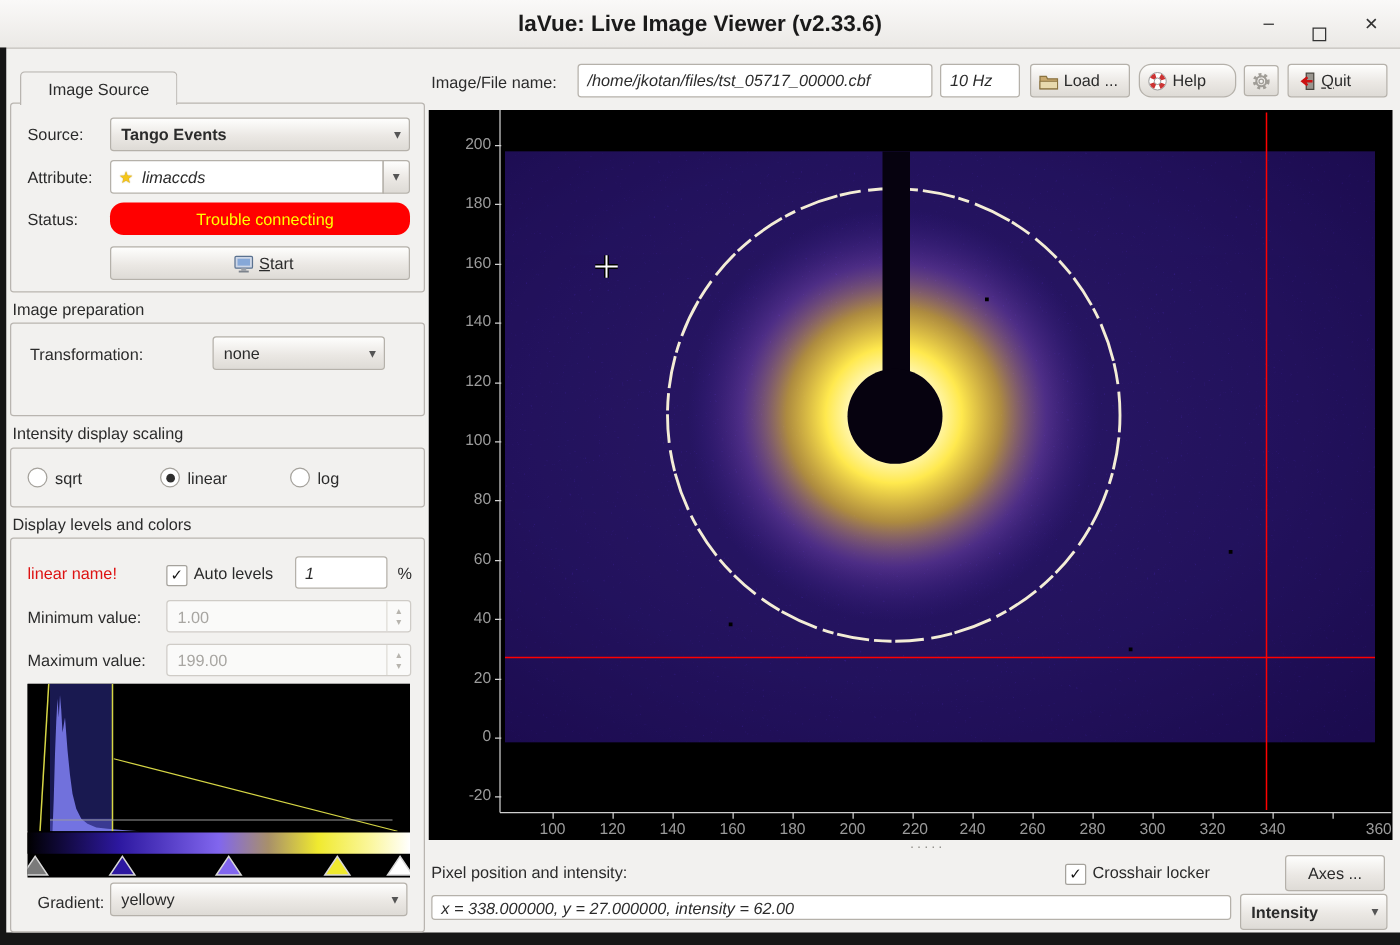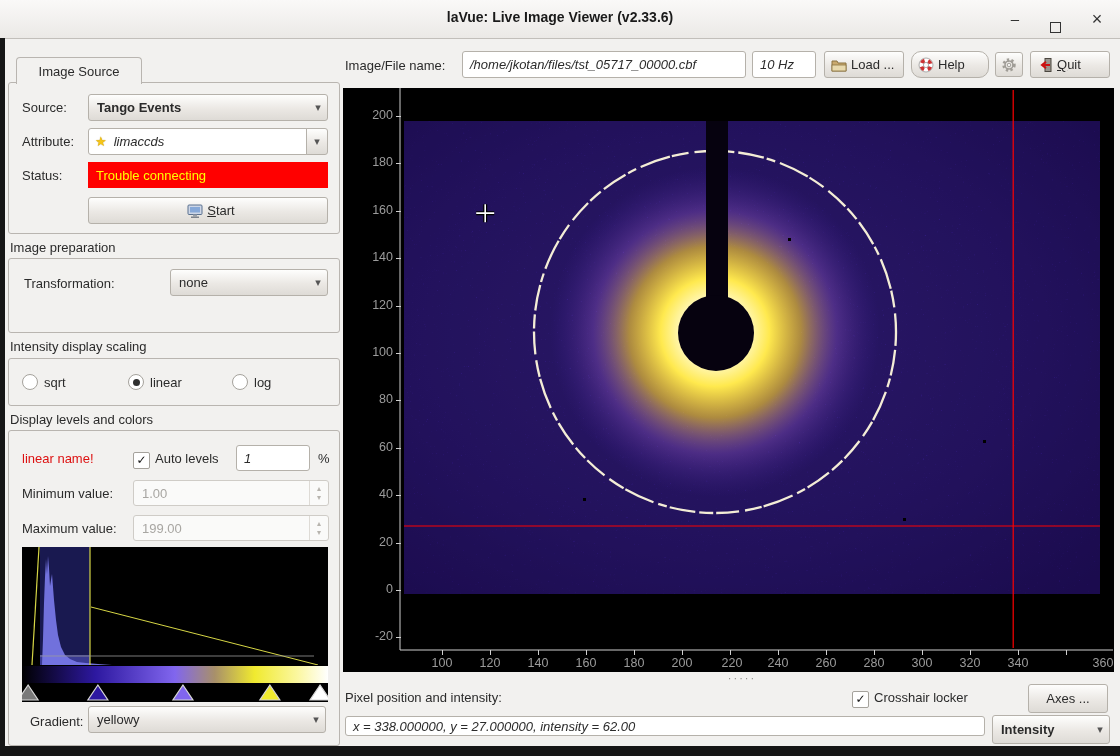--- a/index.html
+++ b/index.html
@@ -1,21 +1,21 @@
 <!DOCTYPE html>
 <html><head>
 <meta charset="utf-8">
 <style>
   html,body{margin:0;padding:0;background:#555;}
   #app{position:relative;width:1120px;height:756px;background:#f2f1ef;overflow:hidden;
        font-family:"Liberation Sans","DejaVu Sans",sans-serif;font-size:13px;color:#2b2b2b;}
   
   #titlebar{position:absolute;left:0;top:0;width:1120px;height:38px;
     background:linear-gradient(#faf9f8,#ebe9e6);border-bottom:1px solid #c2bfba;}
-  #title{position:absolute;left:0;top:9px;width:100%;text-align:center;font-weight:bold;font-size:14px;color:#1a1a1a;}
+  #title{position:absolute;left:0;top:9px;width:100%;text-align:center;font-weight:bold;font-size:18px;color:#1a1a1a;}
   .winbtn{position:absolute;top:8px;width:26px;height:22px;text-align:center;line-height:22px;color:#333;font-size:15px;}
   #max-box{position:absolute;top:14px;width:9px;height:9px;border:1.5px solid #333;}
   
   .frame{position:absolute;background:#161616;}
   
   .groupbox{position:absolute;border:1px solid #b9b5b0;border-radius:3px;}
   .seclabel{position:absolute;color:#2b2b2b;}
   .lbl{position:absolute;color:#2b2b2b;white-space:nowrap;}
   .red{color:#dd1111;}
   
@@ -24,21 +24,21 @@
   .combo .ctext{flex:1;padding-left:8px;overflow:hidden;white-space:nowrap;}
   .combo .arrow{width:18px;color:#555;font-size:11px;text-align:center;}
   .field{position:absolute;background:#fff;border:1px solid #b5b1aa;border-radius:3px;box-sizing:border-box;
     display:flex;align-items:center;white-space:nowrap;overflow:hidden;font-style:italic;}
   .field span{padding-left:7px;}
   .spin{position:absolute;background:#fafaf9;border:1px solid #cfccc7;border-radius:3px;box-sizing:border-box;
     display:flex;align-items:center;color:#a8a6a2;}
   .spin .val{flex:1;padding-left:8px;}
   .spin .arrows{width:18px;height:100%;border-left:1px solid #dedbd6;display:flex;flex-direction:column;
     align-items:center;justify-content:center;color:#b7b4ae;font-size:8px;line-height:9px;}
-  .statusfield{position:absolute;background:#ff0000;color:#ffff00;border-radius:0;display:flex;align-items:center;}
+  .statusfield{position:absolute;background:#ff0000;color:#ffff00;border-radius:11px;display:flex;align-items:center;justify-content:center;}
   .statusfield span{padding-left:8px;}
   
   .checkbox{position:absolute;width:15px;height:15px;background:#fff;border:1px solid #a5a29c;border-radius:2px;
     text-align:center;line-height:14px;font-size:12px;font-weight:bold;color:#111;}
   .radio{display:inline-block;width:14px;height:14px;border:1px solid #a5a29c;border-radius:50%;background:#fff;
     vertical-align:-3px;margin-right:6px;position:relative;}
   .radio .dot{position:absolute;left:3.5px;top:3.5px;width:7px;height:7px;border-radius:50%;background:#2f2f2f;}
   
   #tab-image-source{position:absolute;background:#f2f1ef;border:1px solid #b9b5b0;border-bottom:none;
     border-radius:4px 4px 0 0;display:flex;align-items:center;justify-content:center;z-index:2;}
@@ -103,21 +103,21 @@
       <rect x="3" y="4" width="10" height="5.5" fill="#86a8d8"></rect>
       <rect x="6" y="11.5" width="4" height="2" fill="#9aa0a8"></rect>
       <rect x="4" y="13.5" width="8" height="1.5" fill="#7d838c"></rect>
     </svg>
     <span><u>S</u><span>tart</span></span>
   </div>
 
   <div class="seclabel" style="left:10px;top:240px;">Image preparation</div>
   <div class="groupbox" style="left:8px;top:258px;width:330px;height:73px;"></div>
   <div class="lbl" style="left:24px;top:276px;">Transformation:</div>
-  <div class="combo" style="left:170px;top:269px;width:158px;height:27px;">
+  <div class="combo" style="left:170px;top:269px;width:138px;height:27px;">
     <span class="ctext">none</span>
     <span class="arrow">▾</span>
   </div>
 
   <div class="seclabel" style="left:10px;top:339px;">Intensity display scaling</div>
   <div class="groupbox" style="left:8px;top:358px;width:330px;height:46px;"></div>
   <div class="lbl" style="left:22px;top:374px;">
     <span class="radio"></span><span>sqrt</span>
   </div>
   <div class="lbl" style="left:128px;top:374px;">

